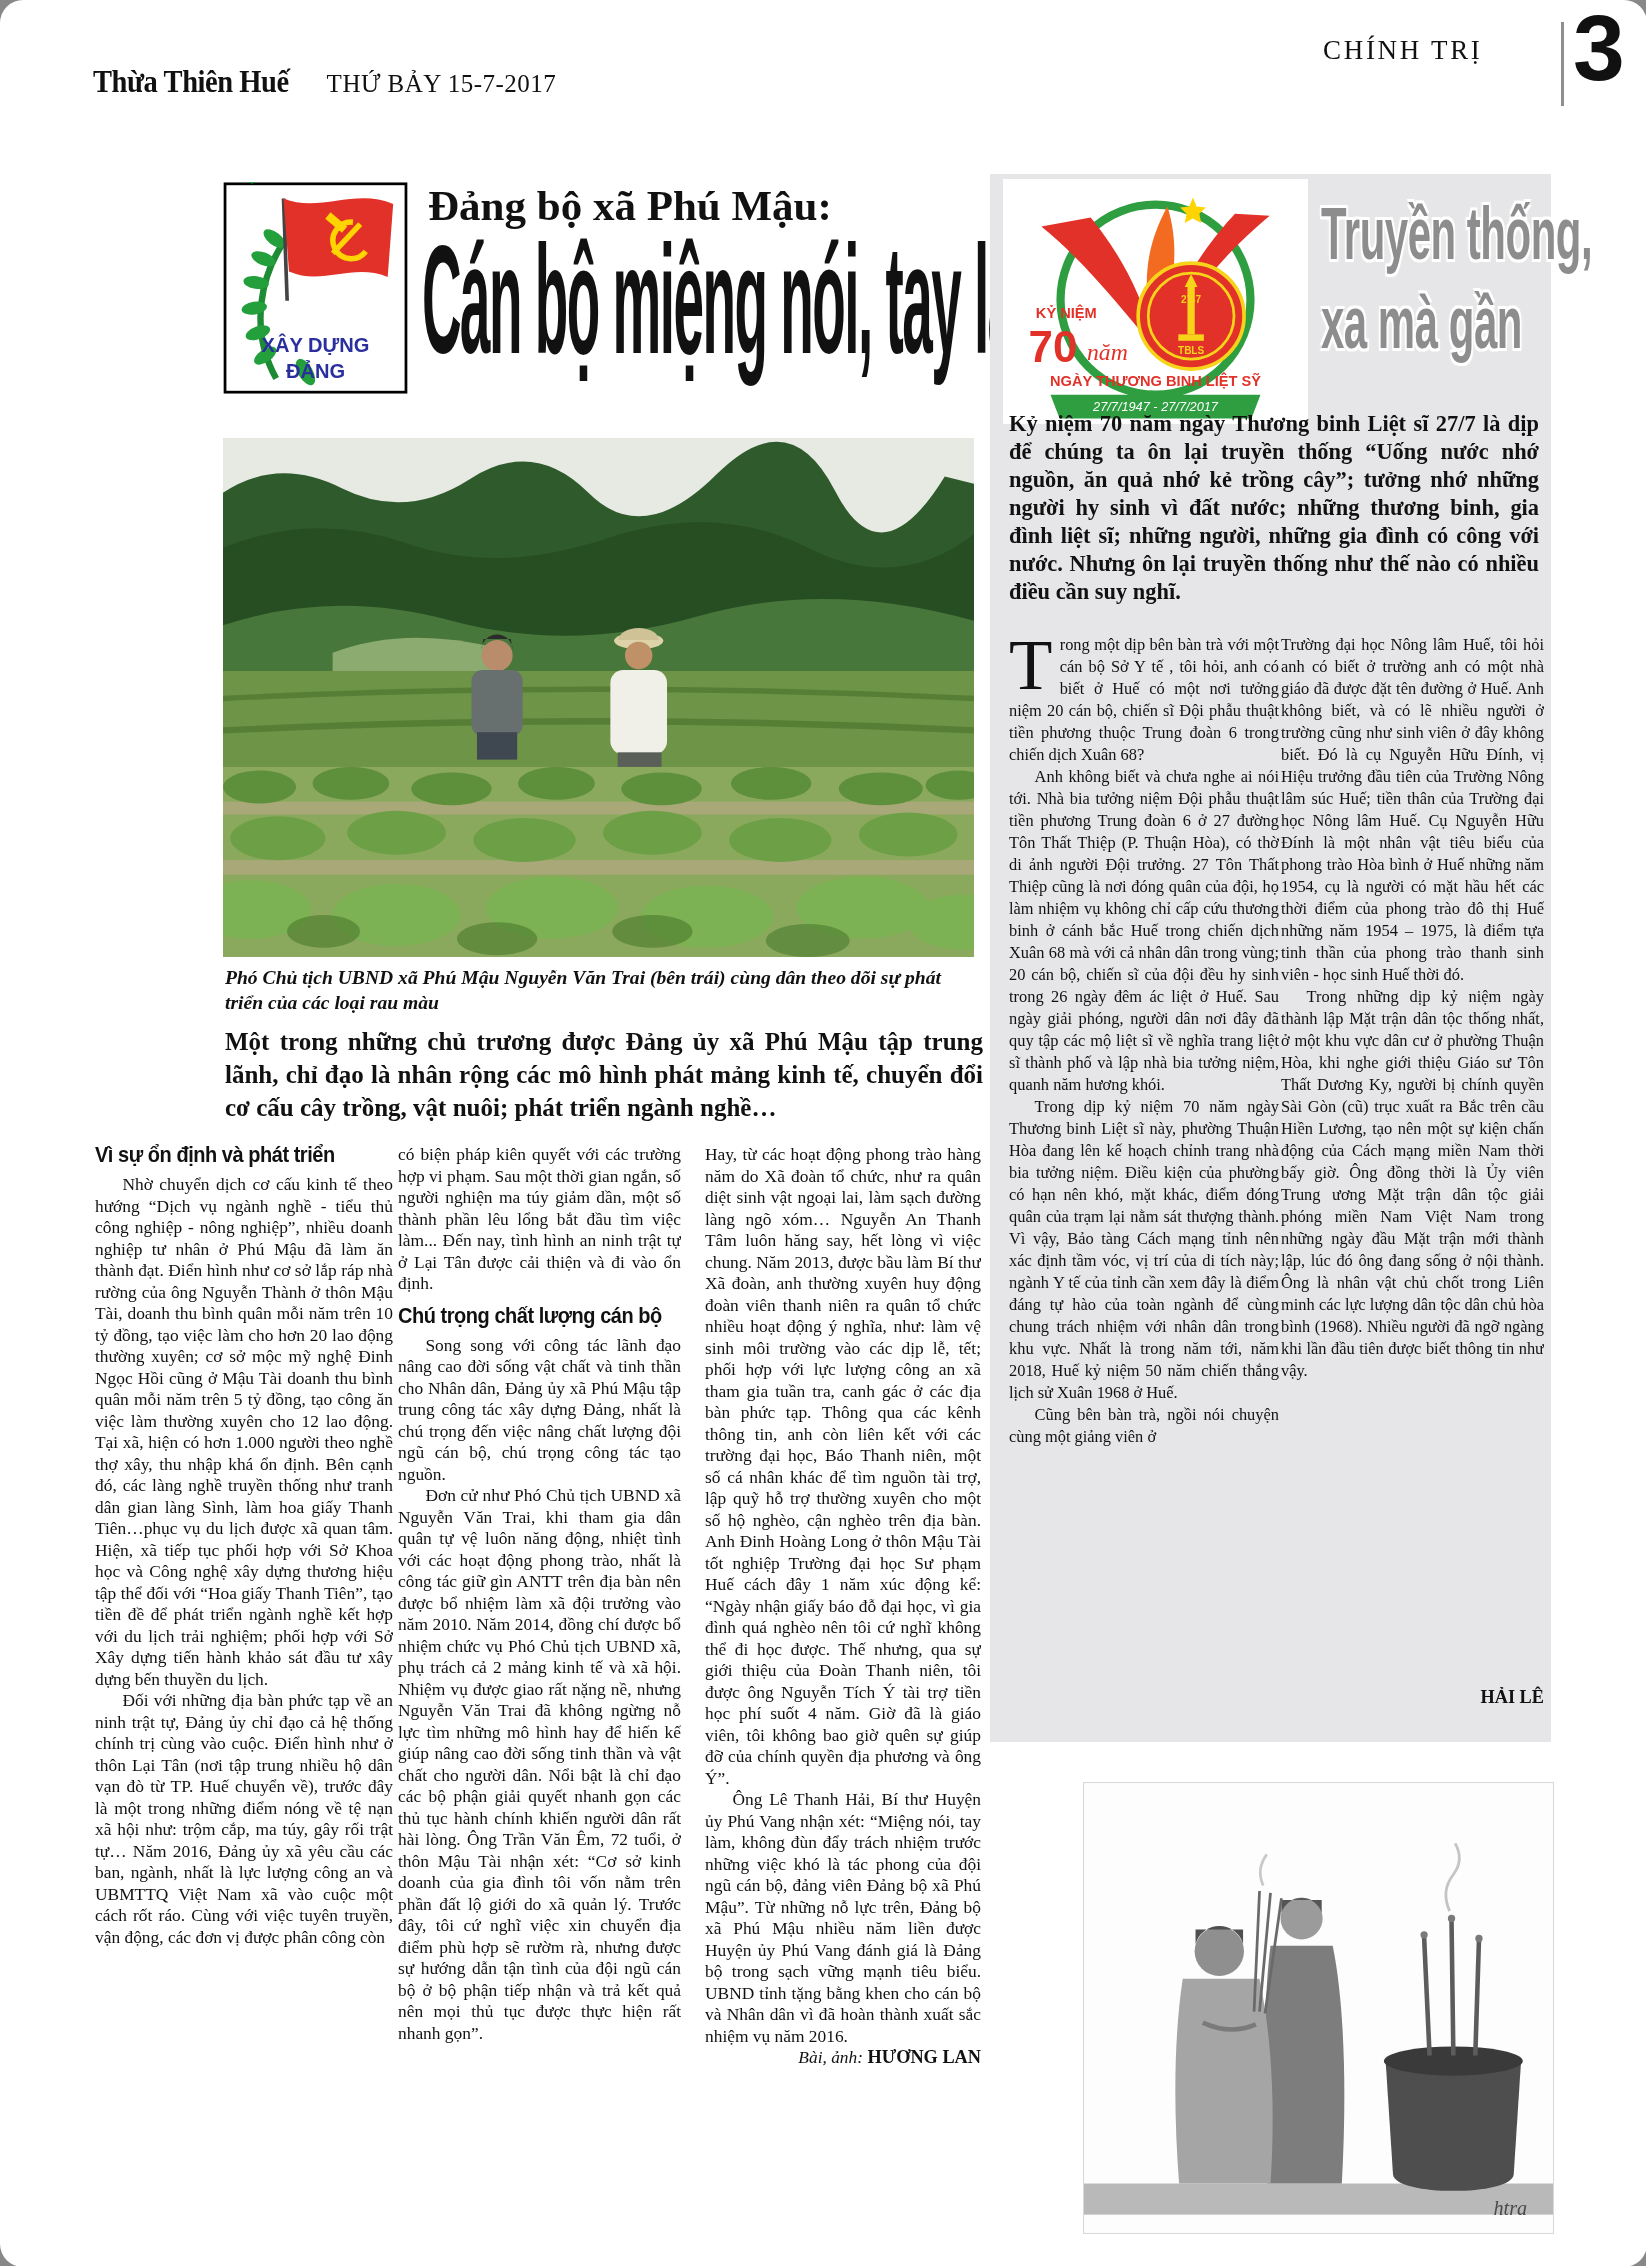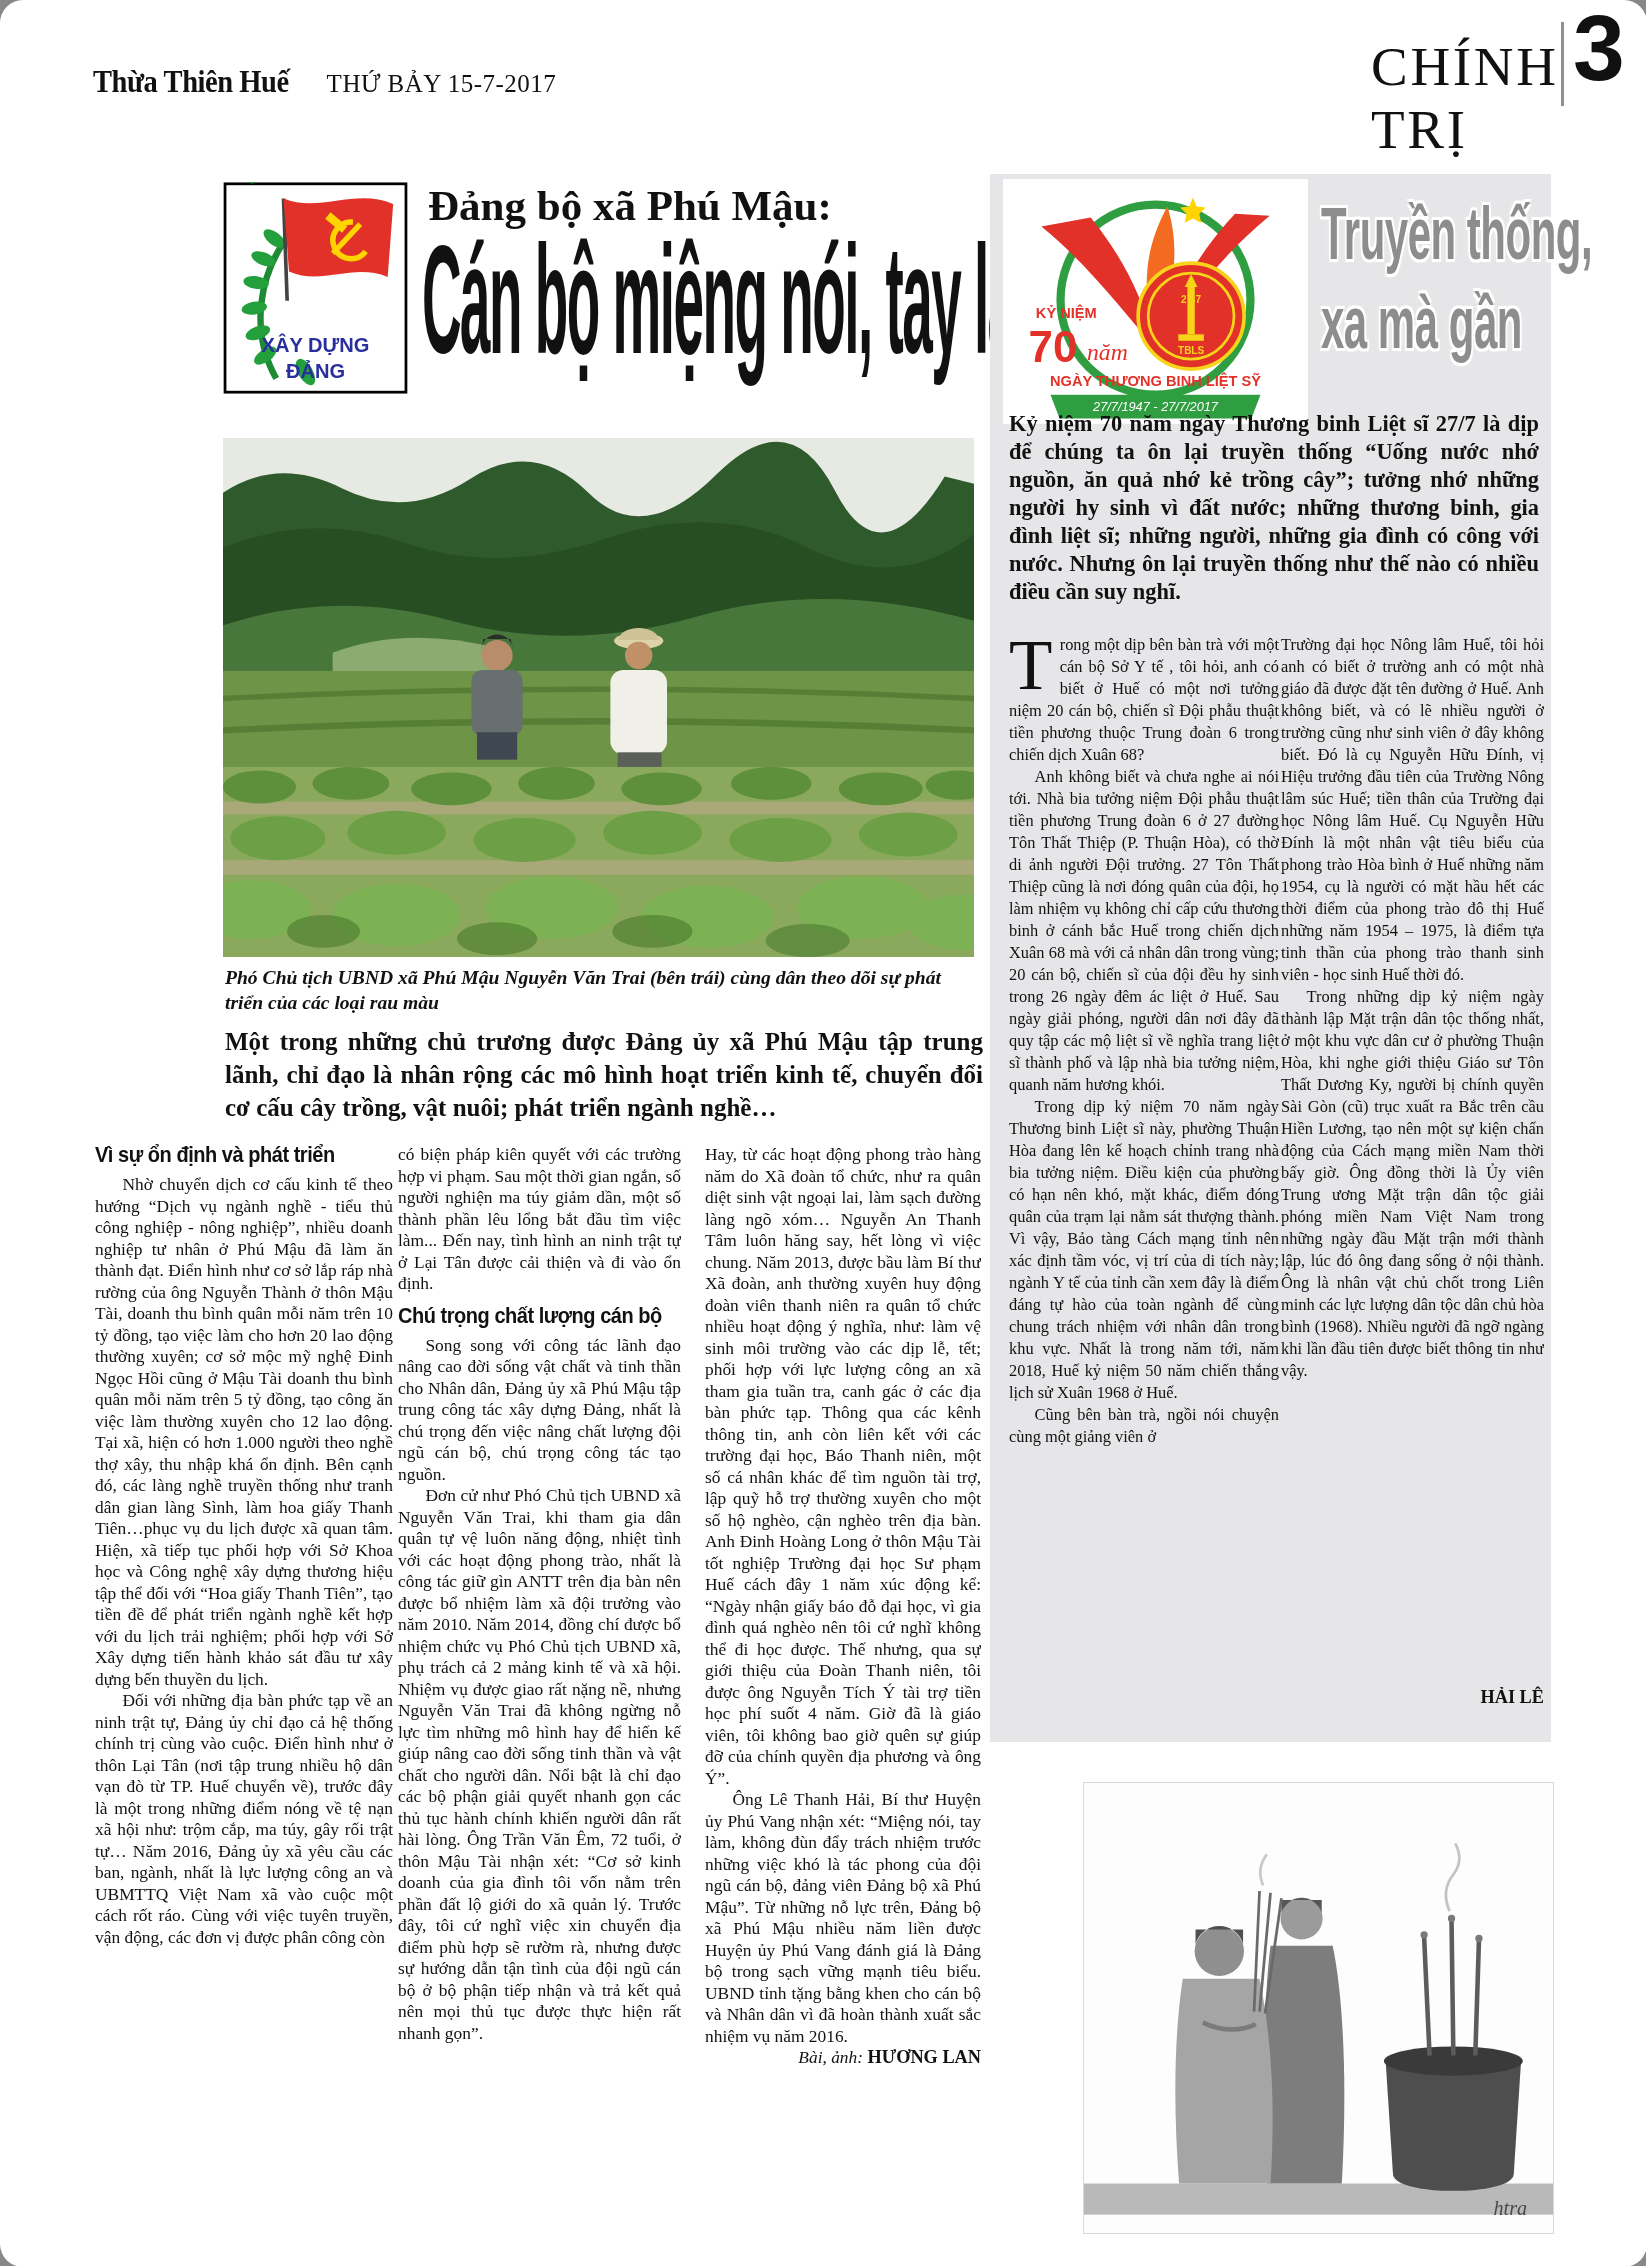--- a/index.html
+++ b/index.html
@@ -5,21 +5,21 @@
   html,body{margin:0;padding:0;background:#888;}
   .page{position:relative;width:1647px;height:2267px;background:#ffffff;overflow:hidden;
         font-family:"Liberation Serif", serif;color:#111;border-radius:23px;}
   .abs{position:absolute;}
   .cond{display:inline-block;transform-origin:left center;white-space:nowrap;}
 
   
   .masthead{left:93px;top:64px;display:flex;align-items:baseline;}
   .mast-name{font-weight:bold;font-size:31px;letter-spacing:-0.5px;transform:scaleX(.92);transform-origin:left;}
   .mast-date{font-size:25px;margin-left:21px;letter-spacing:0.5px;}
-  .section-label{left:1323px;top:35px;font-size:55px;letter-spacing:2.7px;margin-left:48px;}
+  .section-label{left:1323px;top:35px;font-size:27px;letter-spacing:2.7px;}
   .head-divider{left:1561px;top:22px;width:2.7px;height:84px;background:#8f8f8f;}
   .page-number{left:1573px;top:1.8px;font-family:"Liberation Sans",sans-serif;font-weight:bold;font-size:93px;line-height:1;}
 
   
   .logo-dang{left:223px;top:182px;width:185px;height:168px;}
   .kicker{left:428px;top:181px;font-weight:bold;font-size:43px;}
   .headline{left:422px;top:225px;font-family:"Liberation Sans",sans-serif;font-weight:bold;
             font-size:137px;line-height:1.1;letter-spacing:-3.7px;}
   .headline .cond{transform:scale(.40,1.12);}
   .photo{left:223px;top:438px;width:751px;height:519px;}
@@ -166,21 +166,21 @@
       <g fill="#4f7e31" opacity=".65">
         <ellipse cx="110" cy="540" rx="40" ry="18"></ellipse>
           <ellipse cx="300" cy="548" rx="44" ry="18"></ellipse>
         <ellipse cx="470" cy="540" rx="44" ry="18"></ellipse>
           <ellipse cx="640" cy="550" rx="46" ry="18"></ellipse>
       </g>
     </svg>
   </div>
 
   <div class="abs caption">Phó Chủ tịch UBND xã Phú Mậu Nguyễn Văn Trai (bên trái) cùng dân theo dõi sự phát triển của các loại rau màu</div>
-  <div class="abs intro-left">Một trong những chủ trương được Đảng ủy xã Phú Mậu tập trung lãnh, chỉ đạo là nhân rộng các mô hình hoạt triển kinh tế, chuyển đổi cơ cấu cây trồng, vật nuôi; phát triển ngành nghề…</div>
+  <div class="abs intro-left">Một trong những chủ trương được Đảng ủy xã Phú Mậu tập trung lãnh, chỉ đạo là nhân rộng các mô hình phát mảng kinh tế, chuyển đổi cơ cấu cây trồng, vật nuôi; phát triển ngành nghề…</div>
 
   <div class="col c1">
     <h3 class="section-h"><span class="cond">Vì sự ổn định và phát triển</span></h3>
     <p>Nhờ chuyển dịch cơ cấu kinh tế theo hướng “Dịch vụ ngành nghề - tiểu thủ công nghiệp - nông nghiệp”, nhiều doanh nghiệp tư nhân ở Phú Mậu đã làm ăn thành đạt. Điển hình như cơ sở lắp ráp nhà rường của ông Nguyễn Thành ở thôn Mậu Tài, doanh thu bình quân mỗi năm trên 10 tỷ đồng, tạo việc làm cho hơn 20 lao động thường xuyên; cơ sở mộc mỹ nghệ Đinh Ngọc Hồi cũng ở Mậu Tài doanh thu bình quân mỗi năm trên 5 tỷ đồng, tạo công ăn việc làm thường xuyên cho 12 lao động. Tại xã, hiện có hơn 1.000 người theo nghề thợ xây, thu nhập khá ổn định. Bên cạnh đó, các làng nghề truyền thống như tranh dân gian làng Sình, làm hoa giấy Thanh Tiên…phục vụ du lịch được xã quan tâm. Hiện, xã tiếp tục phối hợp với Sở Khoa học và Công nghệ xây dựng thương hiệu tập thể đối với “Hoa giấy Thanh Tiên”, tạo tiền đề để phát triển ngành nghề kết hợp với du lịch trải nghiệm; phối hợp với Sở Xây dựng tiến hành khảo sát đầu tư xây dựng bến thuyền du lịch.</p>
     <p>Đối với những địa bàn phức tạp về an ninh trật tự, Đảng ủy chỉ đạo cả hệ thống chính trị cùng vào cuộc. Điển hình như ở thôn Lại Tân (nơi tập trung nhiều hộ dân vạn đò từ TP. Huế chuyển về), trước đây là một trong những điểm nóng về tệ nạn xã hội như: trộm cắp, ma túy, gây rối trật tự… Năm 2016, Đảng ủy xã yêu cầu các ban, ngành, nhất là lực lượng công an và UBMTTQ Việt Nam xã vào cuộc một cách rốt ráo. Cùng với việc tuyên truyền, vận động, các đơn vị được phân công còn</p>
   </div>
 
   <div class="col c2">
     <p class="cont">có biện pháp kiên quyết với các trường hợp vi phạm.  Sau một thời gian ngắn, số người nghiện ma túy giảm dần, một số thành phần lêu lổng bắt đầu tìm việc làm... Đến nay, tình hình an ninh trật tự ở Lại Tân được cải thiện và đi vào ổn định.</p>
     <h3 class="section-h"><span class="cond">Chú trọng chất lượng cán bộ</span></h3>

